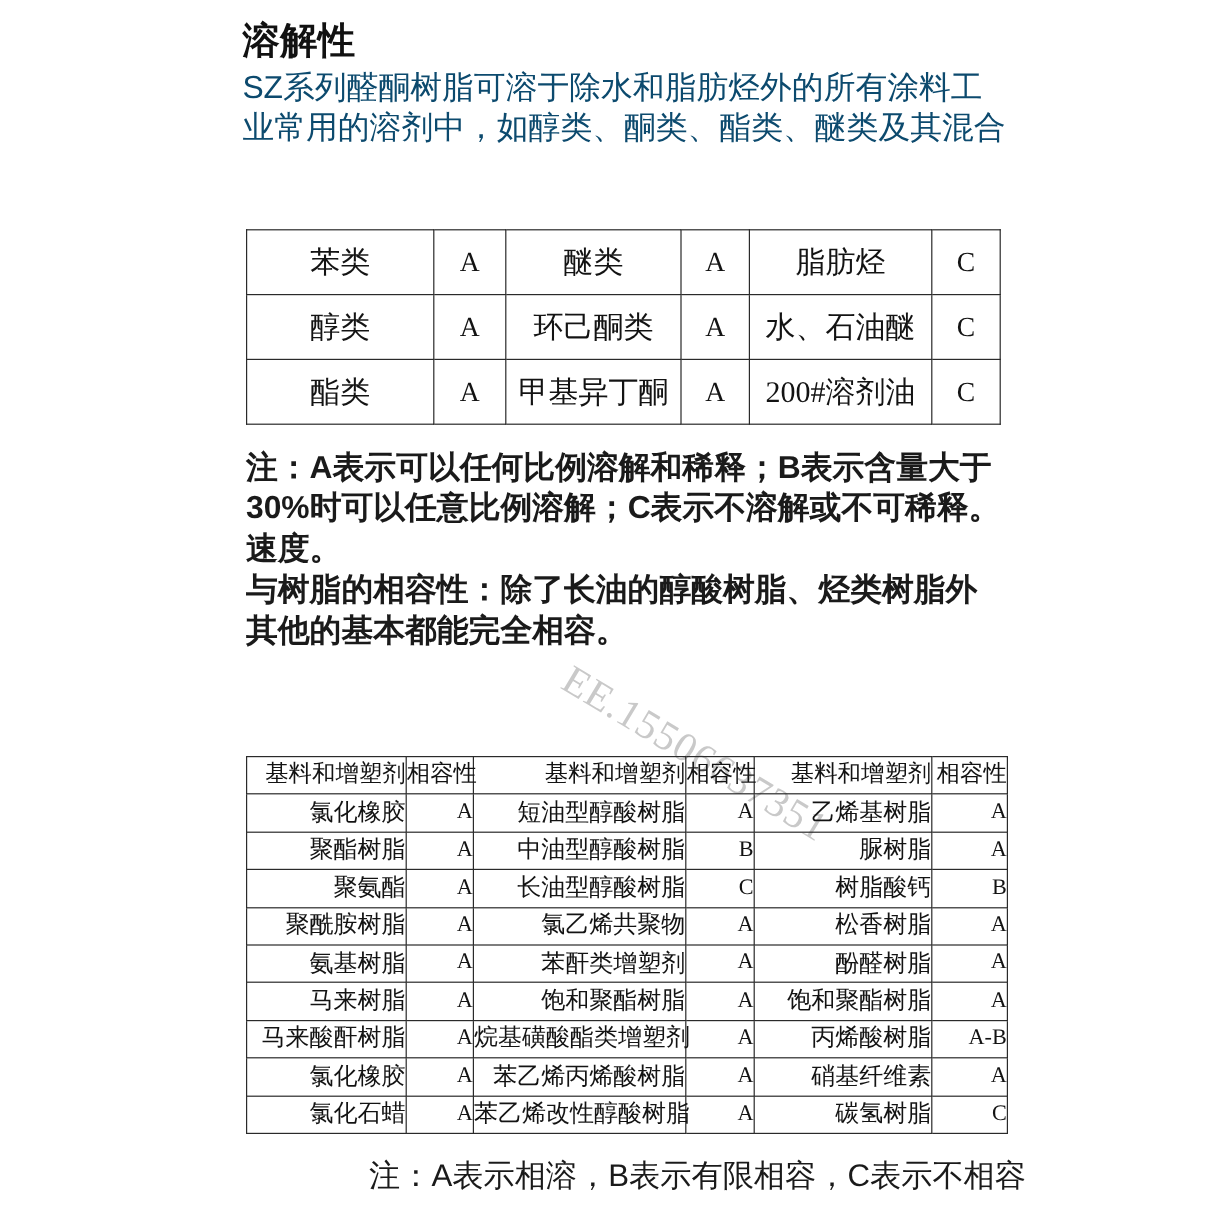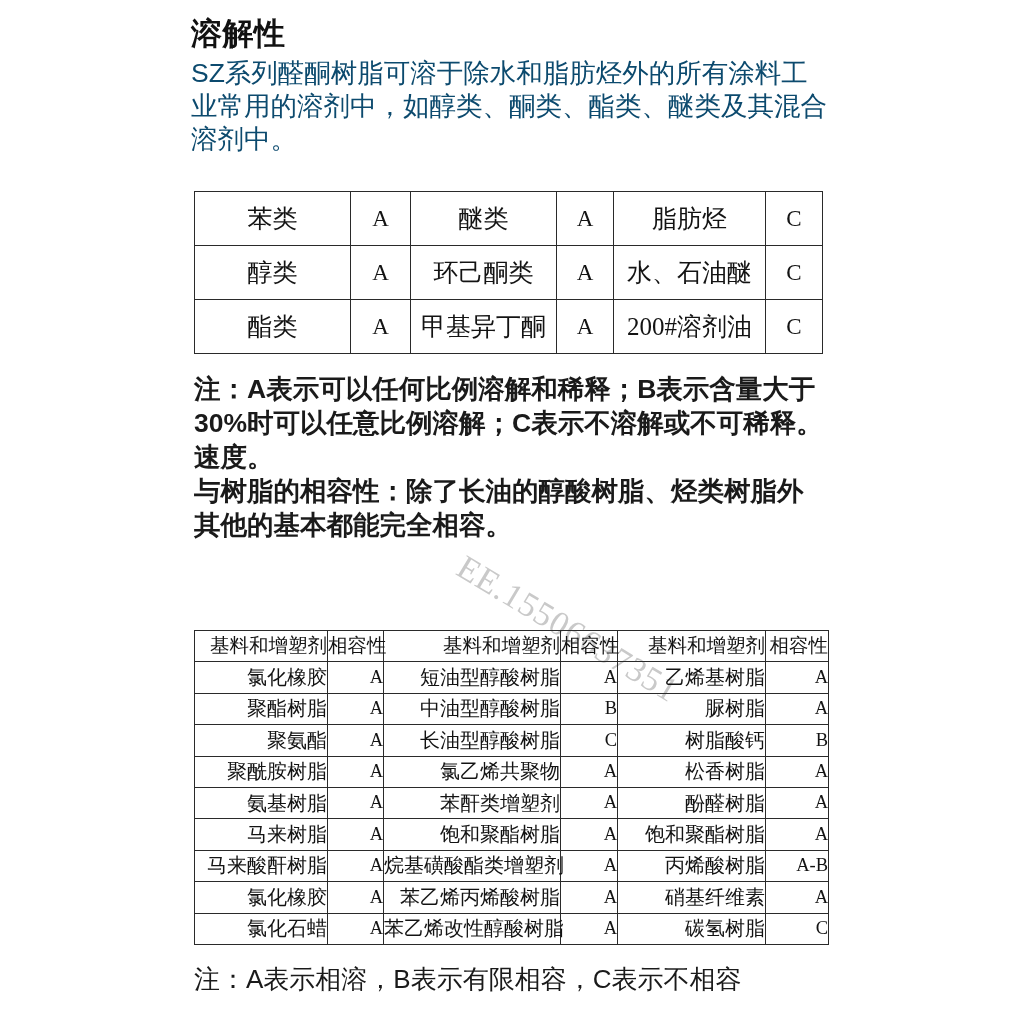--- a/index.html
+++ b/index.html
@@ -10,21 +10,21 @@
   body {
     width: 1024px;
     height: 1024px;
     font-family: "Liberation Sans", "DejaVu Sans", sans-serif;
     color: #161616;
     overflow: hidden;
     position: relative;
   }
   #page {
     position: absolute;
-    left: 0; top: 0;
+    left: 11px; top: 0;
     width: 872px;
     height: 1024px;
     background: #ffffff;
   }
   .content {
     position: absolute;
     left: 191px;
     top: 0;
     width: 650px;
   }
@@ -102,21 +102,21 @@
   
   .note-block {
     position: absolute;
     left: 194px;
     font-size: 26.5px;
     line-height: 34px;
     color: #1a1a1a;
   }
   .note-block span { display: block; white-space: nowrap; }
   #note-solvent { top: 372px; width: 650px; font-weight: bold; }
-  #note-compat  { top: 962px; width: 650px; font-size: 26px; }
+  #note-compat  { top: 962px; width: 650px; font-size: 26px; text-align: right; }
 
   
   #watermark {
     position: absolute;
     left: 470px;
     top: 548px;
     font-size: 34px;
     color: #c9c9c9;
     font-family: "Liberation Serif", "DejaVu Serif", serif;
     transform: rotate(31deg);
@@ -130,21 +130,20 @@
 </head>
 <body>
 
 <div id="page">
 
   <div class="content">
     <h1 class="title">溶解性</h1>
     <p class="para">
       <span>SZ系列醛酮树脂可溶于除水和脂肪烃外的所有涂料工</span>
       <span>业常用的溶剂中，如醇类、酮类、酯类、醚类及其混合</span>
-      <span>溶剂中。</span>
     </p>
   </div>
 
   <table id="tbl-solvent">
     <colgroup>
       <col class="c-name1">
         <col class="c-code1">
       <col class="c-name2">
         <col class="c-code2">
       <col class="c-name3">

